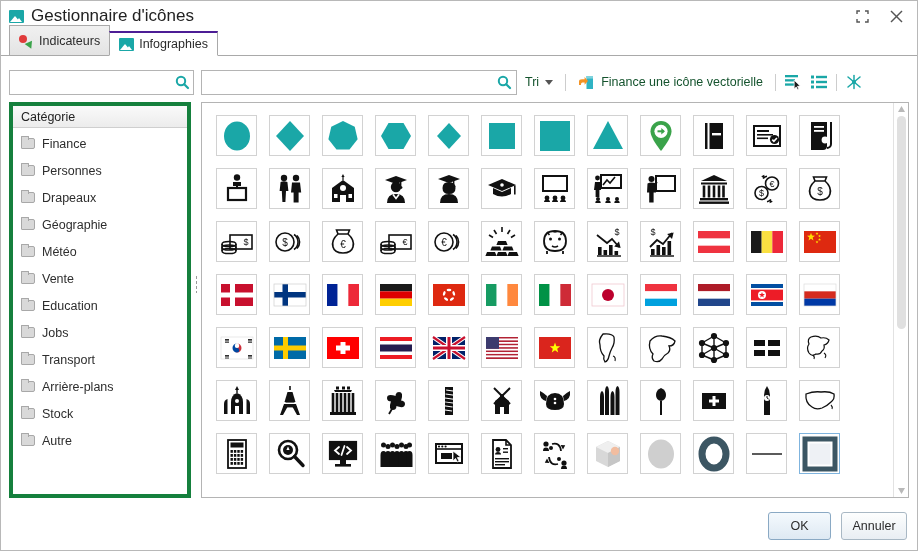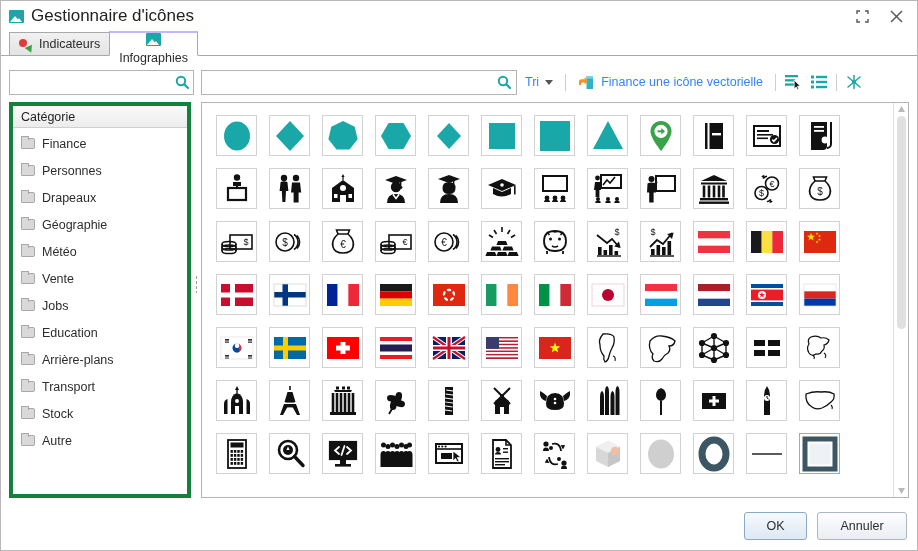--- a/index.html
+++ b/index.html
@@ -48,29 +48,29 @@
   
   .tabbar {
     height: 25px; display:flex; align-items:flex-end;
     padding-left: 8px; position: relative;
   }
   .tabbar::after{
     content:""; position:absolute; left:0; right:0; bottom:0;
     height:1px; background:#a9a9a9;
   }
   .tab {
-    height: 24px; display:flex; align-items:center; gap:5px;
+    height: 31px; display:flex; align-items:center; gap:5px;
     padding: 0 9px; border:1px solid #a9a9a9;
     background: linear-gradient(#f1f1f1,#e3e3e3);
     font-size: 12.5px; color:#2b2b2b; cursor:pointer;
     position: relative; z-index:1; margin-right:-1px;
   }
   .tab.active {
     background:#fff; border-bottom-color:#fff;
-    border-top: 2px solid #c4b5fd; height:25px; z-index:3;flex-direction:column;
+    border-top: 2px solid #4c1d95; height:25px; z-index:3;
   }
   .tab-ico { width:15px; height:13px; flex:none; position:relative; }
   .ico-indic { }
   .ico-indic .dot{ position:absolute; left:0; top:1px; width:8px;height:8px;
     background:#e03b3b; border-radius:50%; }
   .ico-indic .arw{ position:absolute; right:0; bottom:0; width:0;height:0;
     border-left:4px solid transparent;border-right:4px solid transparent;
     border-bottom:7px solid #3aa34a; transform:rotate(35deg); }
   .ico-infog { background:#1aa7a7; border-radius:1px; overflow:hidden; }
   .ico-infog::after{ content:""; position:absolute; left:1px;bottom:1px;
@@ -143,21 +143,21 @@
   .tb-search {
     width:316px; height:25px; border:1px solid #b4b4b4; background:#fff;
     display:flex; align-items:center; padding:0 5px 0 6px; flex:none;
   }
   .tb-search input {
     border:none;outline:none;flex:1;font-size:12px;background:transparent;
     font-family:"Liberation Sans", sans-serif; min-width:0;
   }
   .tb-item {
     display:flex; align-items:center; gap:6px; height:24px;
-    padding:0 8px; font-size:12.5px; color:#3b82f6; cursor:pointer;
+    padding:0 8px; font-size:12.5px; color:#14532d; cursor:pointer;
     white-space:nowrap;
   }
   .tb-sep { width:1px; height:17px; background:#cdcdcd; margin:0 4px; }
   .caret { width:0;height:0;border-left:4px solid transparent;
     border-right:4px solid transparent;border-top:5px solid #555; }
   .tb-ico-btn {
     width:26px;height:24px;display:flex;align-items:center;
     justify-content:center;cursor:pointer;
   }
 
@@ -198,21 +198,21 @@
     position:absolute; right:10px; bottom:10px;
     display:flex; gap:10px;padding-left:8px;
   }
   .btn {
     width:63px;height:28px;border:1px solid #a9b8c4;border-radius:3px;
     font-size:12.5px; font-family:"Liberation Sans", sans-serif;
     background:linear-gradient(#fdfefe,#e9eef3); color:#2c2c2c;
     cursor:pointer;
   }
   .btn.default { border-color:#8aa9c4; background:linear-gradient(#f4f9fd,#dee9f3); }
-  .btn.wide { width:90px; }
+  .btn.wide { width:66px; }
 
   svg { overflow: visible; }
 </style>
 </head>
 <body>
 
 <div class="titlebar">
   <div class="title-icon"></div>
   <div class="title-text">Gestionnaire d'icônes</div>
   <div class="win-btns">
@@ -292,33 +292,33 @@
           <div class="cat-item">
             <span class="folder"></span>
             <span>Météo</span>
           </div>
           <div class="cat-item">
             <span class="folder"></span>
             <span>Vente</span>
           </div>
           <div class="cat-item">
             <span class="folder"></span>
-            <span>Jobs</span>
+            <span>Education</span>
           </div>
           <div class="cat-item">
             <span class="folder"></span>
-            <span>Education</span>
+            <span>Jobs</span>
+          </div>
+          <div class="cat-item">
+            <span class="folder"></span>
+            <span>Transport</span>
           </div>
           <div class="cat-item">
             <span class="folder"></span>
             <span>Arrière-plans</span>
-          </div>
-          <div class="cat-item">
-            <span class="folder"></span>
-            <span>Transport</span>
           </div>
           <div class="cat-item">
             <span class="folder"></span>
             <span>Stock</span>
           </div>
           <div class="cat-item">
             <span class="folder"></span>
             <span>Autre</span>
           </div>
         </div>

